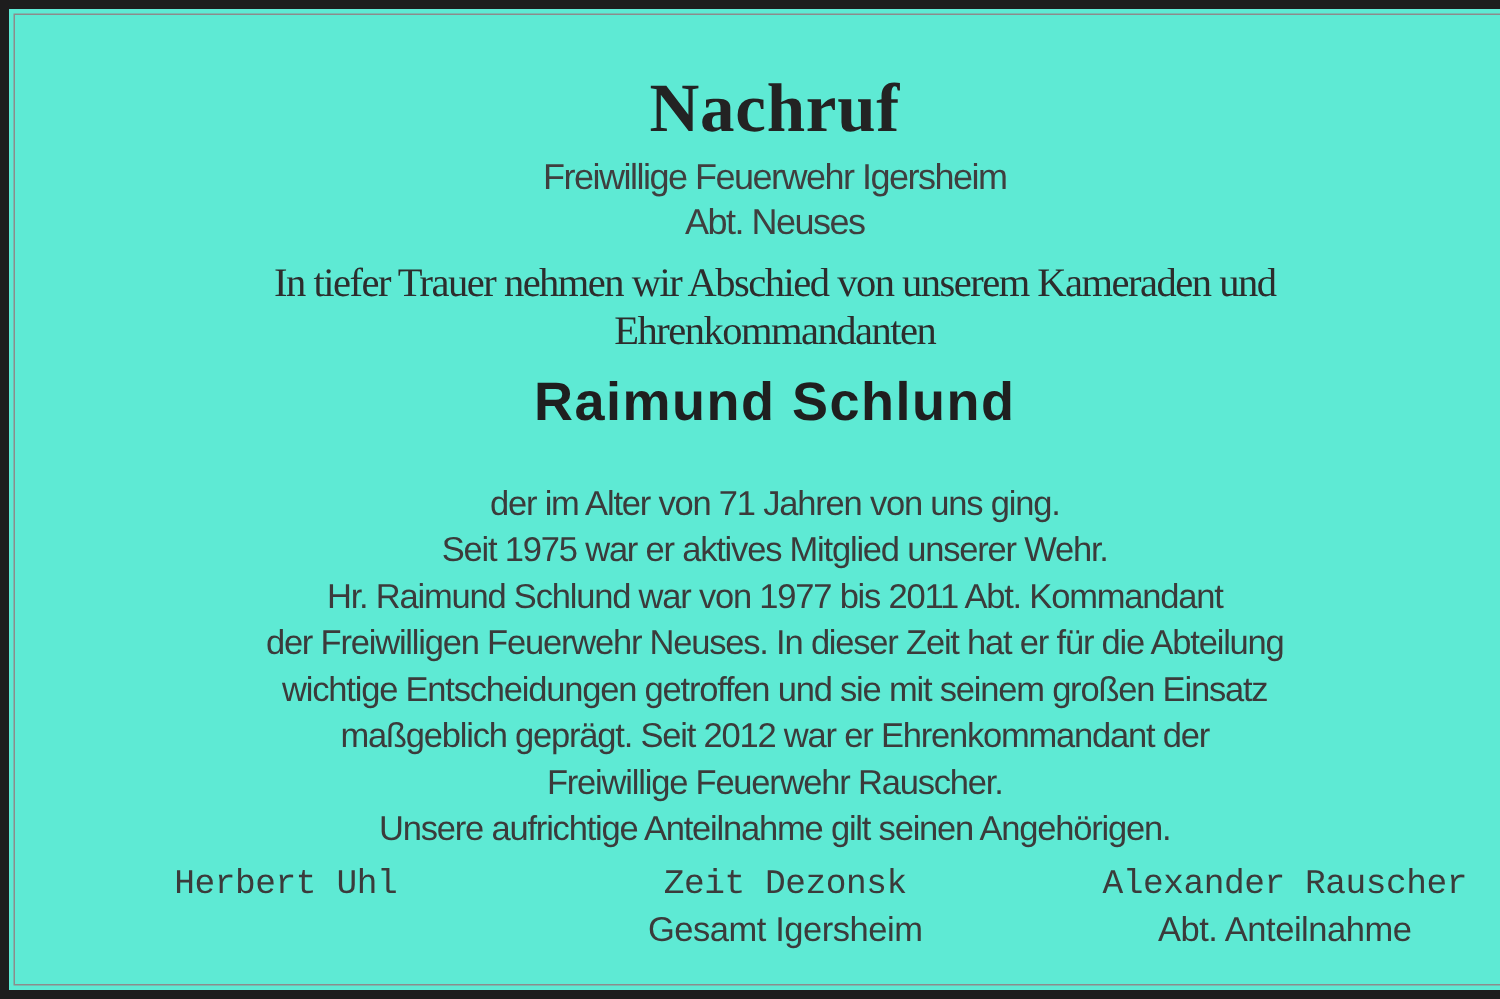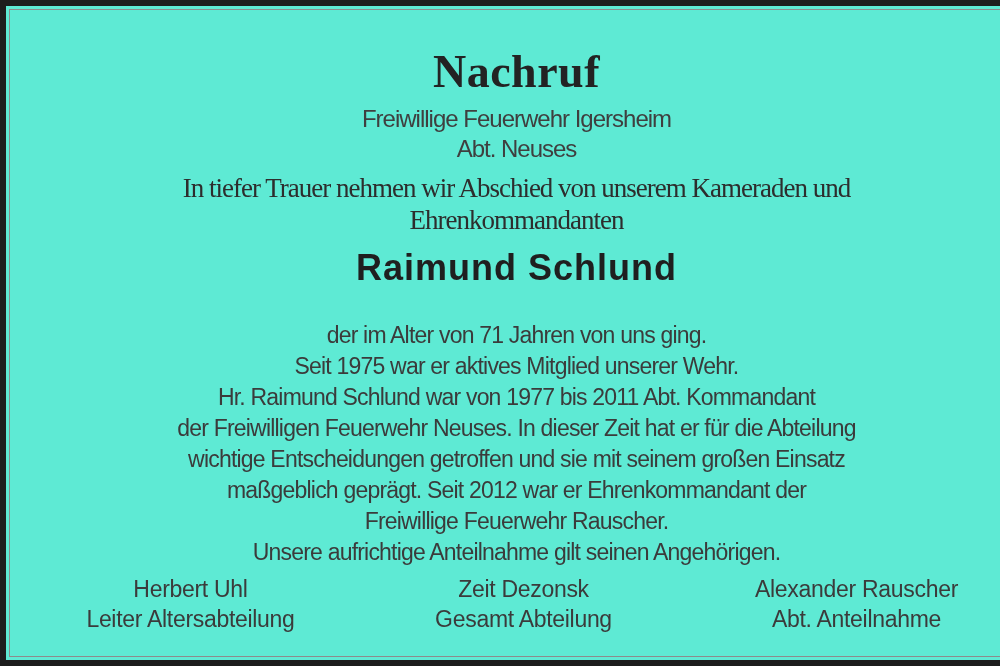--- a/index.html
+++ b/index.html
@@ -80,20 +80,21 @@
     margin-top: 6px;
     display: grid;
     grid-template-columns: 1fr 1fr 1fr;
     padding-left: 14px;
   }
   .sig-name {
     line-height: 30px;
     font-size: 23px;
     letter-spacing: -0.3px;
     color: #3b3b3b;
+    font-family: Liberation Mono, monospace;
   }
   .sig-role {
     line-height: 30px;
     font-size: 23px;
     letter-spacing: -0.3px;
     color: #3b3b3b;
   }
 </style>
 </head>
 <body>
@@ -125,25 +126,24 @@
       <div class="body-line">der Freiwilligen Feuerwehr Neuses. In dieser Zeit hat er für die Abteilung</div>
       <div class="body-line">wichtige Entscheidungen getroffen und sie mit seinem großen Einsatz</div>
       <div class="body-line">maßgeblich geprägt. Seit 2012 war er Ehrenkommandant der</div>
       <div class="body-line">Freiwillige Feuerwehr Rauscher.</div>
       <div class="body-line">Unsere aufrichtige Anteilnahme gilt seinen Angehörigen.</div>
     </div>
 
     <div class="signatures">
       <div class="sig-col">
         <div class="sig-name">Herbert Uhl</div>
-        <div class="sig-role">Leiter Altersabteilung</div>
       </div>
       <div class="sig-col">
         <div class="sig-name">Zeit Dezonsk</div>
-        <div class="sig-role">Gesamt Abteilung</div>
+        <div class="sig-role">Gesamt Igersheim</div>
       </div>
       <div class="sig-col">
         <div class="sig-name">Alexander Rauscher</div>
         <div class="sig-role">Abt. Anteilnahme</div>
       </div>
     </div>
 
   </div>
 </div>
 

